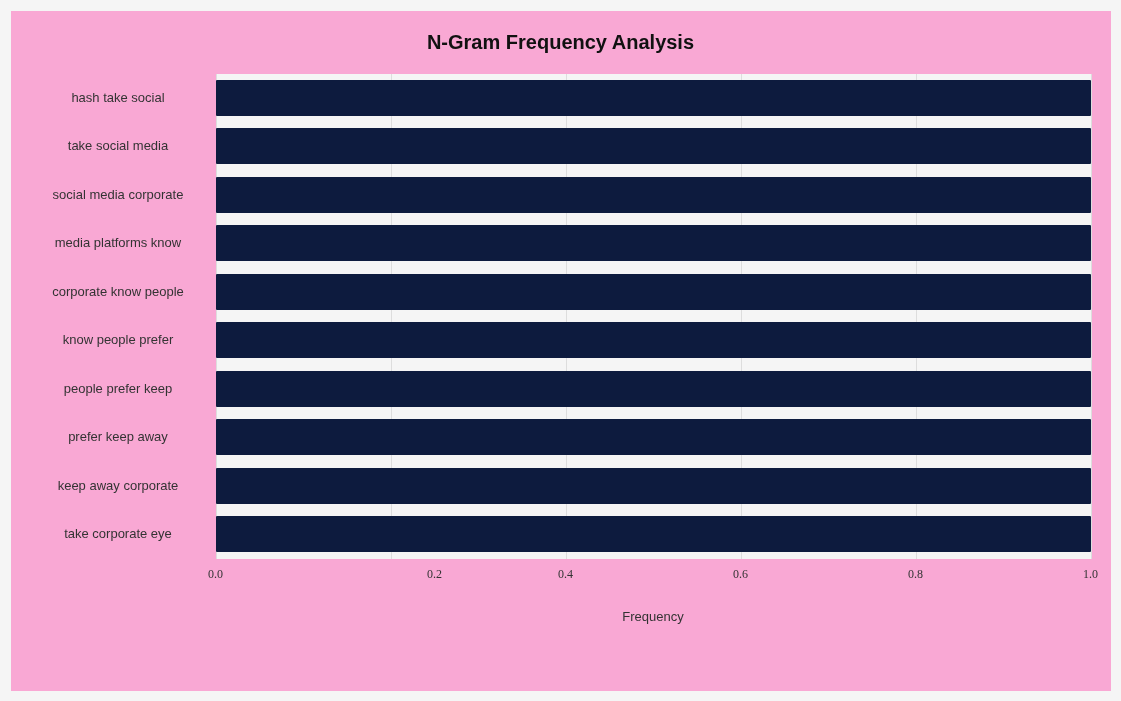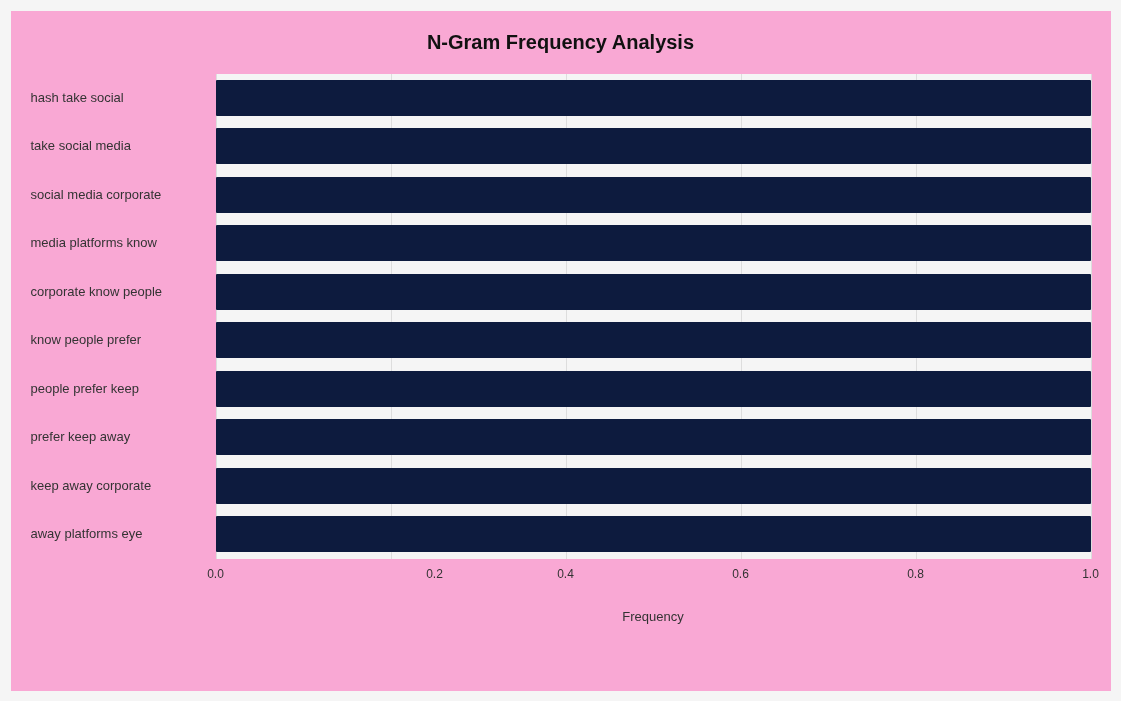--- a/index.html
+++ b/index.html
@@ -44,21 +44,21 @@
     .bars-section {
       display: flex;
       flex-direction: row;
       flex: 1;
     }
 
     .y-labels {
       display: flex;
       flex-direction: column;
       justify-content: space-around;
-      align-items: flex-start;
+      align-items: center;
       padding-right: 10px;
       width: 185px;
       flex-shrink: 0;
     }
 
     .y-label {
       font-size: 13px;
       color: #333;
       text-align: right;
       line-height: 1.2;
@@ -159,21 +159,21 @@
       <div class="y-labels" id="y-labels-container">
       <div class="y-label">hash take social</div>
           <div class="y-label">take social media</div>
           <div class="y-label">social media corporate</div>
           <div class="y-label">media platforms know</div>
           <div class="y-label">corporate know people</div>
           <div class="y-label">know people prefer</div>
           <div class="y-label">people prefer keep</div>
           <div class="y-label">prefer keep away</div>
           <div class="y-label">keep away corporate</div>
-          <div class="y-label">away platforms eye</div>
+          <div class="y-label">take corporate eye</div>
         </div>
 
       <div class="bars-and-grid" id="bars-container">
         <div class="grid-lines" id="grid-lines-container">
         <div class="grid-line" style="left: 0%;"></div>
             <div class="grid-line" style="left: 20%;"></div>
             <div class="grid-line" style="left: 40%;"></div>
             <div class="grid-line" style="left: 60%;"></div>
             <div class="grid-line" style="left: 80%;"></div>
             <div class="grid-line" style="left: 100%;"></div>
@@ -206,21 +206,21 @@
             <div class="bar" style="width: 100%; background: rgb(13, 27, 62);"></div>
           </div>
           <div class="bar-row">
             <div class="bar" style="width: 100%; background: rgb(13, 27, 62);"></div>
           </div>
         </div>
     </div>
 
     <div class="x-axis-section">
       <div class="x-axis-spacer"></div>
-      <div class="x-axis-labels" id="x-labels-container" style="height: 20px; position: relative;">
+      <div class="x-axis-labels" id="x-labels-container" style="height: 20px; position: relative; font-family: Liberation Serif, serif;">
       <span class="x-label" style="left: 0%;">0.0</span>
           <span class="x-label" style="left: 20%; margin-left: 44px;">0.2</span>
           <span class="x-label" style="left: 40%;">0.4</span>
           <span class="x-label" style="left: 60%;">0.6</span>
           <span class="x-label" style="left: 80%;">0.8</span>
           <span class="x-label" style="left: 100%;">1.0</span>
         </div>
     </div>
 
     <div class="x-axis-title-section">

